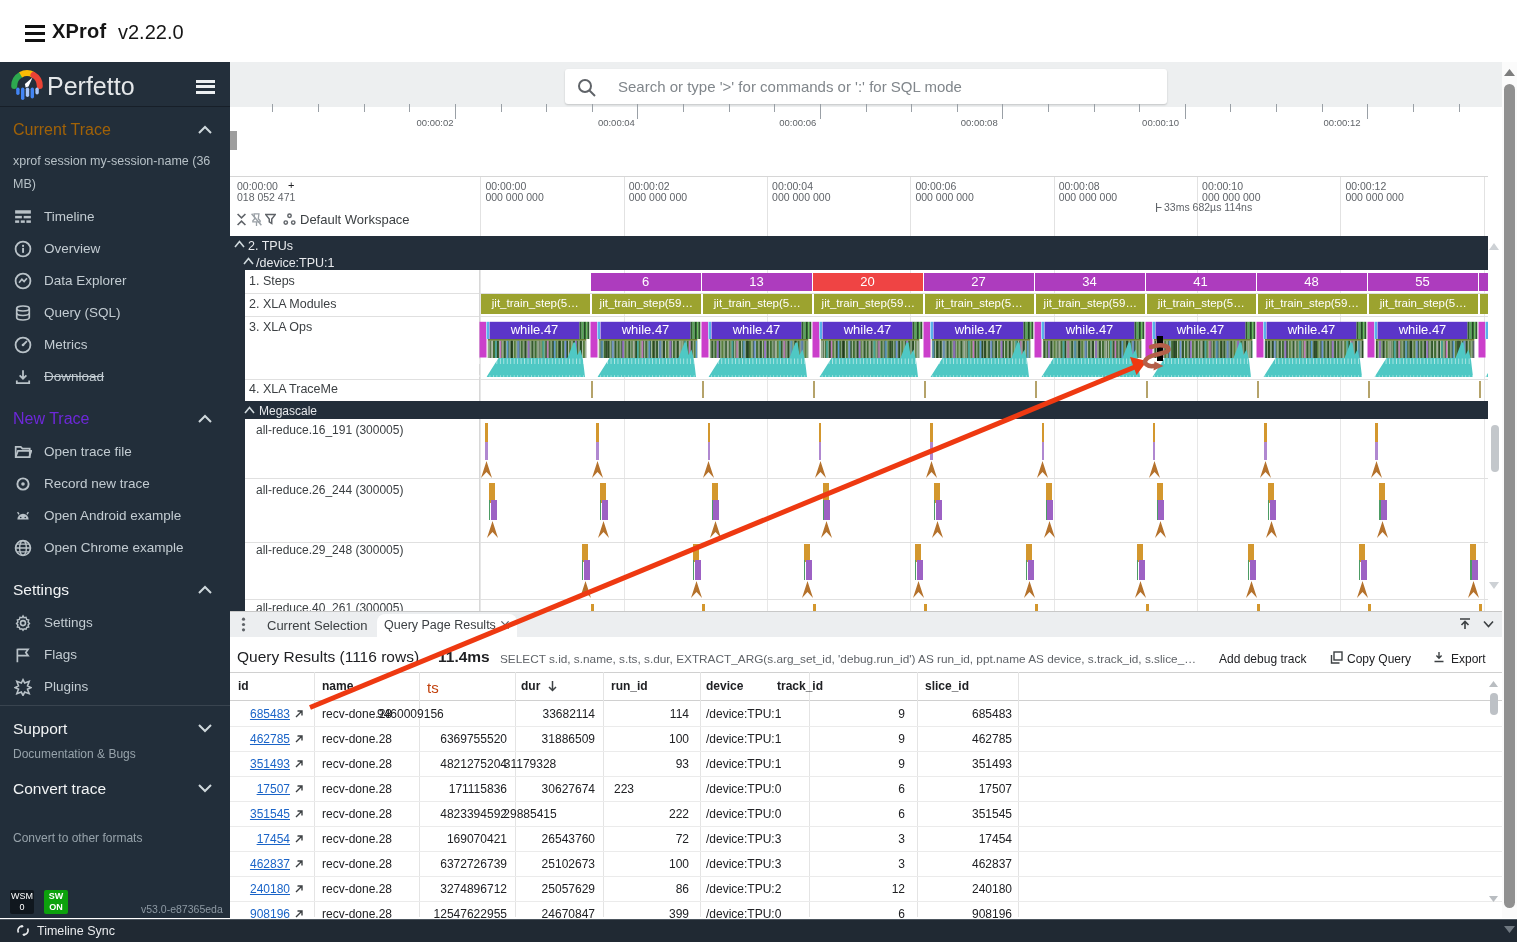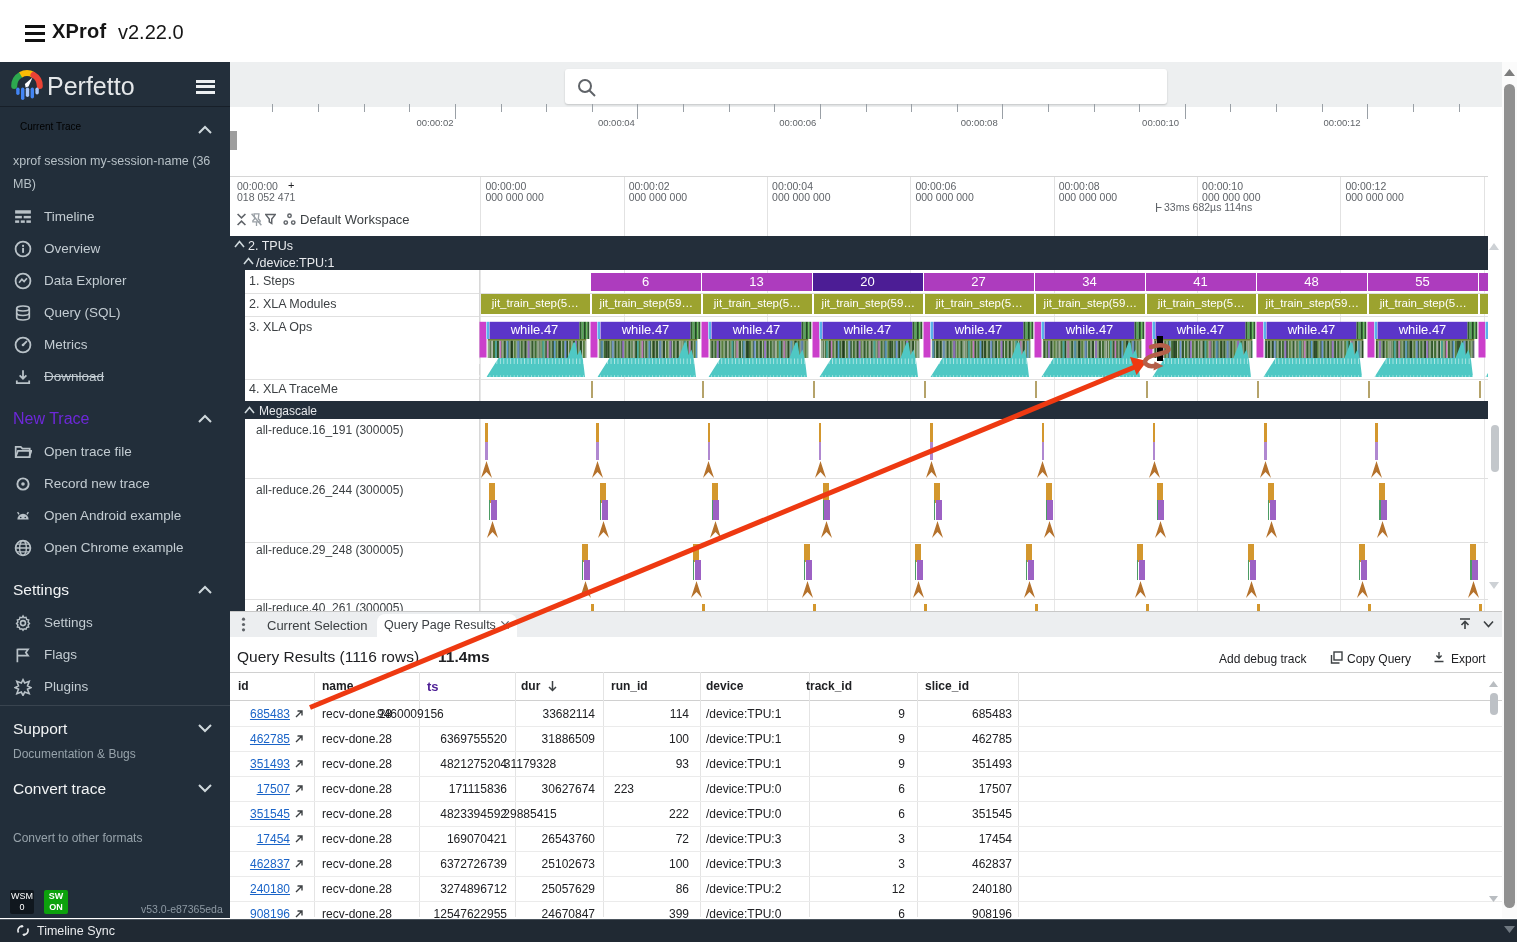--- a/index.html
+++ b/index.html
@@ -26,21 +26,21 @@
 <rect x="5.2" y="17.5" width="3.4" height="7.5" rx="1.7" fill="#4285f4"></rect>
 <rect x="10.0" y="17.5" width="3.4" height="12.5" rx="1.7" fill="#4285f4"></rect>
 <rect x="14.8" y="17.5" width="3.4" height="9.5" rx="1.7" fill="#a8c7fa"></rect>
 <rect x="19.6" y="17.5" width="3.4" height="11" rx="1.7" fill="#4285f4"></rect>
 <rect x="24.4" y="17.5" width="3.4" height="7" rx="1.7" fill="#a8c7fa"></rect>
 </svg>
 <div class="txt" style="left:47px;top:72px;font-size:25px;font-weight:400;color:#e4e7e9">Perfetto</div>
 <div class="abs" style="left:196px;top:79.5px;width:19px;height:3px;background:#eceff1"></div>
 <div class="abs" style="left:196px;top:85px;width:19px;height:3px;background:#eceff1"></div>
 <div class="abs" style="left:196px;top:90.5px;width:19px;height:3px;background:#eceff1"></div>
-<div class="txt" style="left:20px;top:121px;font-size:10px;color:#000000">Current Trace</div>
+<div class="txt" style="left:13px;top:121px;font-size:16px;color:#a16207">Current Trace</div>
 <svg class="abs" style="left:198px;top:125px" width="14" height="9" viewBox="0 0 14 9">
       <path d="M1 8 L7 2 L13 8" stroke="#cfd8dc" stroke-width="2" fill="none"></path>
     </svg>
 <div class="txt" style="left:13px;top:154px;font-size:12.5px;color:#b6c0c6">xprof session my-session-name (36</div>
 <div class="txt" style="left:13px;top:177px;font-size:12.5px;color:#b6c0c6">MB)</div>
 <svg class="abs" style="left:14px;top:208px" width="18" height="18" viewBox="0 0 16 16">
       <rect x="1" y="2" width="14" height="3" fill="#b9c2c8"></rect>
       <rect x="1" y="7" width="6" height="2.2" fill="#b9c2c8"></rect>
       <rect x="8.6" y="7" width="6.4" height="2.2" fill="#b9c2c8"></rect>
       <rect x="1" y="11" width="3.6" height="2.2" fill="#b9c2c8"></rect>
@@ -133,20 +133,21 @@
 <div class="txt" style="left:13px;top:831px;font-size:12px;color:#97a3ab">Convert to other formats</div>
 <div class="abs" style="left:10px;top:890px;width:24px;height:24px;border-radius:2px;background:#10171e;color:#fff;font-size:9px;text-align:center;line-height:11px;padding-top:1px">WSM<br>0</div>
 <div class="abs" style="left:44px;top:890px;width:24px;height:24px;border-radius:2px;background:#0ca10c;color:#fff;font-size:9px;font-weight:bold;text-align:center;line-height:11px;padding-top:1px">SW<br>ON</div>
 <div class="txt" style="left:141px;top:903px;font-size:10.5px;color:#8d99a3">v53.0-e87365eda</div>
 <div class="abs" style="left:230px;top:62px;width:1272px;height:45px;background:#edeff0"></div>
 <div class="abs" style="left:565px;top:69px;width:602px;height:35px;background:#fff;border-radius:3px;box-shadow:0 1px 2px rgba(0,0,0,.18)"></div>
 <svg class="abs" style="left:576px;top:77px" width="21" height="21" viewBox="0 0 21 21">
       <circle cx="9" cy="9" r="6" fill="none" stroke="#5f6368" stroke-width="2"></circle>
       <path d="M13.5 13.5 L19 19" stroke="#5f6368" stroke-width="2"></path>
     </svg>
+<div class="txt" style="left:618px;top:78px;font-size:15px;color:#80868b">Search or type '&gt;' for commands or ':' for SQL mode</div>
 <div class="abs" style="left:230px;top:107px;width:1258px;height:69px;background:#fff"></div>
 <div class="abs" style="left:272.4px;top:104px;width:1px;height:8px;background:#9aa0a6"></div>
 <div class="abs" style="left:318.0px;top:104px;width:1px;height:8px;background:#9aa0a6"></div>
 <div class="abs" style="left:363.6px;top:104px;width:1px;height:8px;background:#9aa0a6"></div>
 <div class="abs" style="left:409.3px;top:104px;width:1px;height:8px;background:#9aa0a6"></div>
 <div class="abs" style="left:454.9px;top:104px;width:1px;height:15px;background:#9aa0a6"></div>
 <div class="abs" style="left:500.5px;top:104px;width:1px;height:8px;background:#9aa0a6"></div>
 <div class="abs" style="left:546.1px;top:104px;width:1px;height:8px;background:#9aa0a6"></div>
 <div class="abs" style="left:591.7px;top:104px;width:1px;height:8px;background:#9aa0a6"></div>
 <div class="abs" style="left:637.4px;top:104px;width:1px;height:15px;background:#9aa0a6"></div>
@@ -245,21 +246,21 @@
 <div class="abs" style="left:244.5px;top:292.5px;width:1243.5px;height:1px;background:#e0e0e0"></div>
 <div class="abs" style="left:244.5px;top:315.5px;width:1243.5px;height:1px;background:#e0e0e0"></div>
 <div class="abs" style="left:244.5px;top:378.5px;width:1243.5px;height:1px;background:#e0e0e0"></div>
 <div class="abs" style="left:479px;top:269.5px;width:1px;height:131px;background:#d8d8d8"></div>
 <div class="txt" style="left:249px;top:274px;font-size:12.5px;color:#3c4043">1. Steps</div>
 <div class="txt" style="left:249px;top:297px;font-size:12.5px;color:#3c4043">2. XLA Modules</div>
 <div class="txt" style="left:249px;top:320px;font-size:12.5px;color:#3c4043">3. XLA Ops</div>
 <div class="txt" style="left:249px;top:382px;font-size:12.5px;color:#3c4043">4. XLA TraceMe</div>
 <div class="abs" style="left:590.5px;top:272.5px;width:110.2px;height:18.5px;background:#ad3cbe;color:#fff;font-size:13px;text-align:center;line-height:18.5px">6</div>
 <div class="abs" style="left:701.5px;top:272.5px;width:110.2px;height:18.5px;background:#ad3cbe;color:#fff;font-size:13px;text-align:center;line-height:18.5px">13</div>
-<div class="abs" style="left:812.5px;top:272.5px;width:110.2px;height:18.5px;background:#4c1d95;color:#fff;font-size:13px;text-align:center;line-height:18.5px">20</div>
+<div class="abs" style="left:812.5px;top:272.5px;width:110.2px;height:18.5px;background:#ef4444;color:#fff;font-size:13px;text-align:center;line-height:18.5px">20</div>
 <div class="abs" style="left:923.5px;top:272.5px;width:110.2px;height:18.5px;background:#ad3cbe;color:#fff;font-size:13px;text-align:center;line-height:18.5px">27</div>
 <div class="abs" style="left:1034.5px;top:272.5px;width:110.2px;height:18.5px;background:#ad3cbe;color:#fff;font-size:13px;text-align:center;line-height:18.5px">34</div>
 <div class="abs" style="left:1145.5px;top:272.5px;width:110.2px;height:18.5px;background:#ad3cbe;color:#fff;font-size:13px;text-align:center;line-height:18.5px">41</div>
 <div class="abs" style="left:1256.5px;top:272.5px;width:110.2px;height:18.5px;background:#ad3cbe;color:#fff;font-size:13px;text-align:center;line-height:18.5px">48</div>
 <div class="abs" style="left:1367.5px;top:272.5px;width:110.2px;height:18.5px;background:#ad3cbe;color:#fff;font-size:13px;text-align:center;line-height:18.5px">55</div>
 <div class="abs" style="left:1478.5px;top:272.5px;width:9.5px;height:18.5px;background:#ad3cbe"></div>
 <div class="abs" style="left:481.0px;top:294px;width:108.5px;height:19.5px;background:#9ca32f;color:#fff;font-size:11.5px;text-align:center;line-height:19.5px;overflow:hidden">jit_train_step(5…</div>
 <div class="abs" style="left:592.0px;top:294px;width:108.5px;height:19.5px;background:#9ca32f;color:#fff;font-size:11.5px;text-align:center;line-height:19.5px;overflow:hidden">jit_train_step(59…</div>
 <div class="abs" style="left:703.0px;top:294px;width:108.5px;height:19.5px;background:#9ca32f;color:#fff;font-size:11.5px;text-align:center;line-height:19.5px;overflow:hidden">jit_train_step(5…</div>
 <div class="abs" style="left:814.0px;top:294px;width:108.5px;height:19.5px;background:#9ca32f;color:#fff;font-size:11.5px;text-align:center;line-height:19.5px;overflow:hidden">jit_train_step(59…</div>
@@ -636,20 +637,21 @@
       <path d="M1.5 1.5 L9.5 9.5 M9.5 1.5 L1.5 9.5" stroke="#5f6368" stroke-width="1.5"></path>
     </svg>
 <svg class="abs" style="left:1458px;top:617px" width="14" height="14" viewBox="0 0 14 14">
       <path d="M2 2 H12 M7 12 V5 M3.5 8 L7 4.5 L10.5 8" stroke="#3c4043" stroke-width="1.6" fill="none"></path>
     </svg>
 <svg class="abs" style="left:1483px;top:620px" width="11" height="8" viewBox="0 0 11 8">
       <path d="M1 1.5 L5.5 6.5 L10 1.5" stroke="#3c4043" stroke-width="1.6" fill="none"></path>
     </svg>
 <div class="txt" style="left:237px;top:648px;font-size:15.5px;color:#202124">Query Results (1116 rows)</div>
 <div class="txt" style="left:438px;top:648px;font-size:15.5px;font-weight:bold;color:#202124">11.4ms</div>
+<div class="txt" style="left:500px;top:652px;font-size:11.8px;color:#5f6368">SELECT s.id, s.name, s.ts, s.dur, EXTRACT_ARG(s.arg_set_id, 'debug.run_id') AS run_id, ppt.name AS device, s.track_id, s.slice_…</div>
 <div class="txt" style="left:1219px;top:652px;font-size:12px;color:#202124">Add debug track</div>
 <svg class="abs" style="left:1330px;top:651px" width="13" height="13" viewBox="0 0 13 13">
       <rect x="4" y="1" width="8" height="8" fill="none" stroke="#3c4043" stroke-width="1.4"></rect>
       <path d="M1.5 4 V12 H9.5" fill="none" stroke="#3c4043" stroke-width="1.4"></path>
     </svg>
 <div class="txt" style="left:1347px;top:652px;font-size:12px;color:#202124">Copy Query</div>
 <svg class="abs" style="left:1433px;top:651px" width="12" height="12" viewBox="0 0 12 12">
       <path d="M6 1 V7 M3.4 4.6 L6 7.2 L8.6 4.6 M1.5 10.5 H10.5" stroke="#3c4043" stroke-width="1.4" fill="none"></path>
     </svg>
 <div class="txt" style="left:1451px;top:652px;font-size:12px;color:#202124">Export</div>
@@ -658,25 +660,25 @@
 <div class="abs" style="left:314px;top:672.4px;width:1px;height:245px;background:#e4e4e4"></div>
 <div class="abs" style="left:419px;top:672.4px;width:1px;height:245px;background:#e4e4e4"></div>
 <div class="abs" style="left:515px;top:672.4px;width:1px;height:245px;background:#e4e4e4"></div>
 <div class="abs" style="left:603px;top:672.4px;width:1px;height:245px;background:#e4e4e4"></div>
 <div class="abs" style="left:700px;top:672.4px;width:1px;height:245px;background:#e4e4e4"></div>
 <div class="abs" style="left:809px;top:672.4px;width:1px;height:245px;background:#e4e4e4"></div>
 <div class="abs" style="left:917px;top:672.4px;width:1px;height:245px;background:#e4e4e4"></div>
 <div class="abs" style="left:1018px;top:672.4px;width:1px;height:245px;background:#e4e4e4"></div>
 <div class="txt" style="left:238px;top:679px;font-size:12px;font-weight:bold;color:#202124">id</div>
 <div class="txt" style="left:322px;top:679px;font-size:12px;font-weight:bold;color:#202124">name</div>
-<div class="txt" style="left:427px;top:679px;font-size:13px;font-weight:bold;color:#4c1d95">ts</div>
+<div class="txt" style="left:427px;top:679px;font-size:15px;font-weight:normal;color:#c2410c">ts</div>
 <div class="txt" style="left:521px;top:679px;font-size:12px;font-weight:bold;color:#202124">dur</div>
 <div class="txt" style="left:611px;top:679px;font-size:12px;font-weight:bold;color:#202124">run_id</div>
 <div class="txt" style="left:706px;top:679px;font-size:12px;font-weight:bold;color:#202124">device</div>
-<div class="txt" style="left:806px;top:679px;font-size:12px;font-weight:bold;color:#202124">track_id</div>
+<div class="txt" style="left:777px;top:679px;font-size:12px;font-weight:bold;color:#202124">track_id</div>
 <div class="txt" style="left:925px;top:679px;font-size:12px;font-weight:bold;color:#202124">slice_id</div>
 <svg class="abs" style="left:547px;top:680px" width="11" height="12" viewBox="0 0 11 12">
       <path d="M5.5 1 V10 M2 7 L5.5 10.5 L9 7" stroke="#3c4043" stroke-width="1.5" fill="none"></path>
     </svg>
 <div class="abs" style="left:230px;top:725.5px;width:1272px;height:1px;background:#ebebeb"></div>
 <div class="txt" style="left:160px;top:707px;width:130px;text-align:right;font-size:12px;color:#1a64c8;text-decoration:underline">685483</div>
 <svg class="abs" style="left:294px;top:709px" width="10" height="10" viewBox="0 0 10 10">
       <path d="M2 8 L8 2 M3.5 2 H8 V6.5" stroke="#3c4043" stroke-width="1.4" fill="none"></path>
     </svg>
 <div class="txt" style="left:322px;top:707px;font-size:12px;color:#202124">recv-done.28</div>

